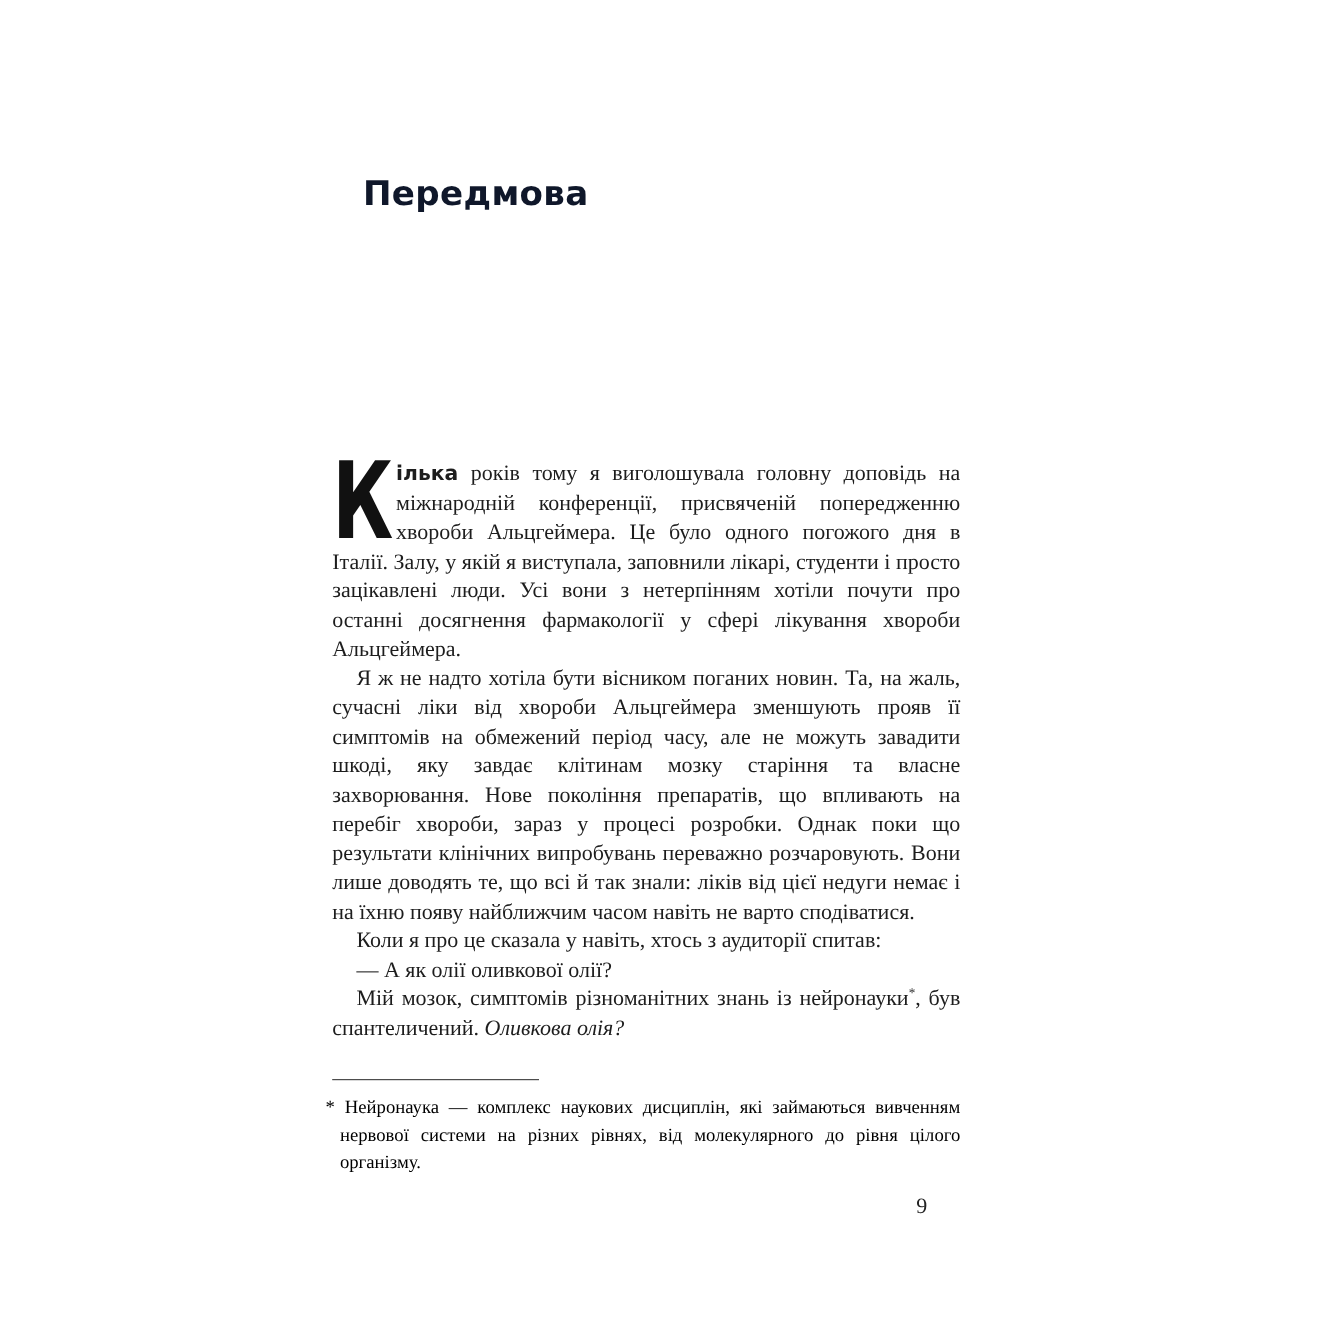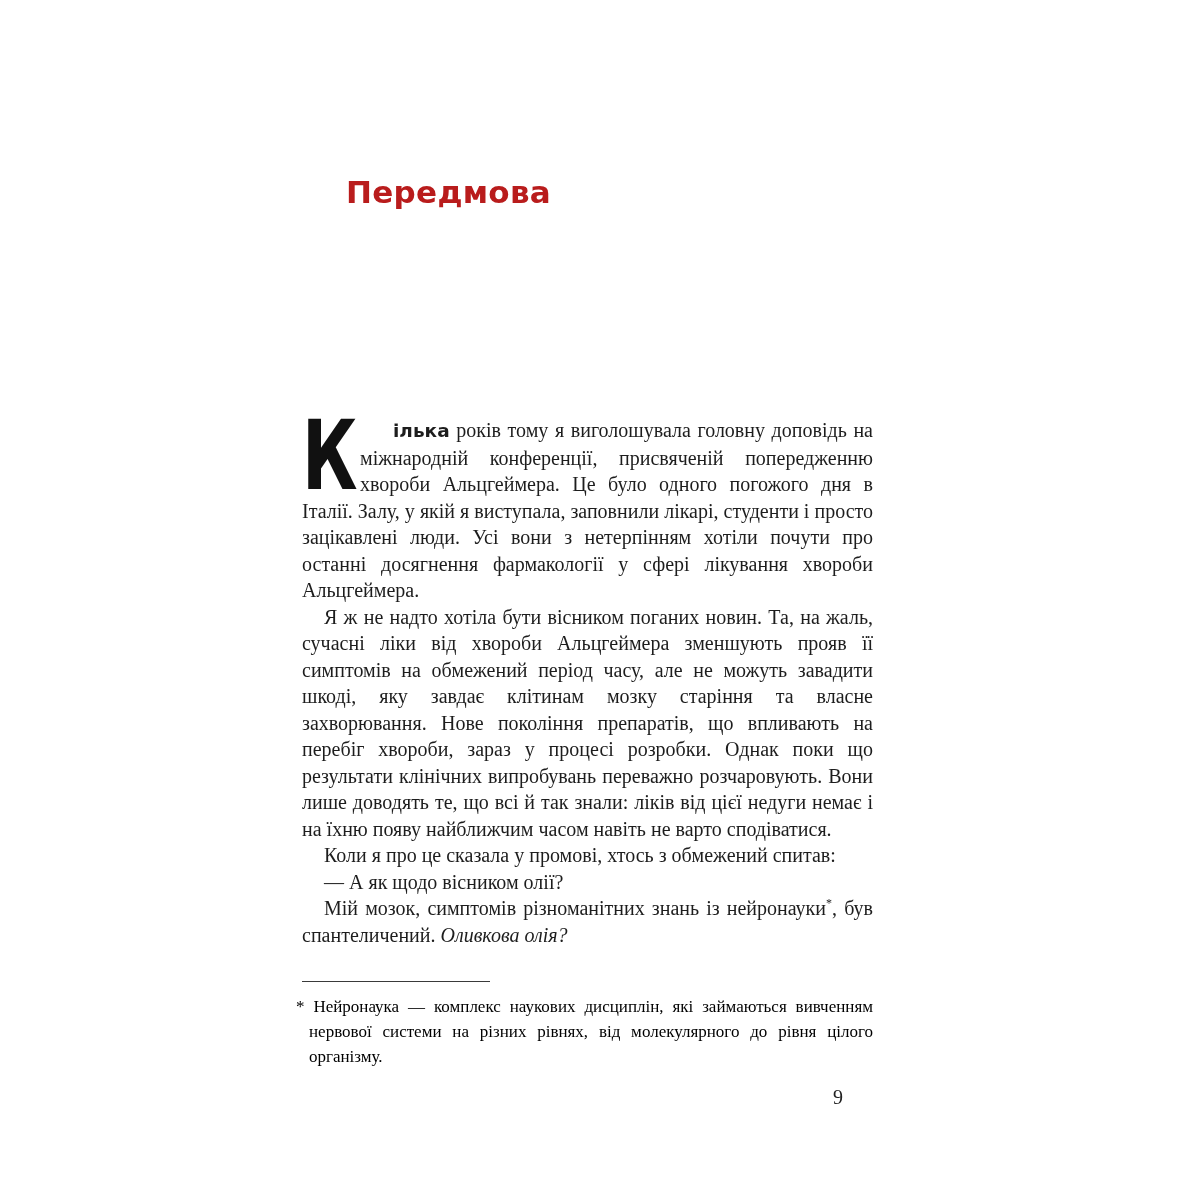--- a/index.html
+++ b/index.html
@@ -9,26 +9,26 @@
     height: 1200px;
     background: #ffffff;
     font-family: "Liberation Serif", serif;
     color: #1d1d1d;
     overflow: hidden;
   }
   .title {
     position: absolute;
     left: 330px;
     top: 158px;
-    margin: 16px;
+    margin: 0;
     font-family: "DejaVu Sans", sans-serif;
     font-weight: 700;
     font-size: 31px;
     letter-spacing: 0.3px;
-    color: #b91c1c;
+    color: #0f172a;
   }
   .body-text {
     position: absolute;
     left: 302px;
     top: 417px;
     width: 571px;
     font-size: 20px;
     line-height: 26.5px;
     text-align: justify;
   }
@@ -44,21 +44,20 @@
     font-size: 97px;
     line-height: 76px;
     transform: scaleX(0.70);
     transform-origin: 0 60%;
     color: #111111;
   }
   .leadword {
     font-family: "DejaVu Sans", sans-serif;
     font-weight: 700;
     font-size: 18.5px;
-    margin-left: 33px;
   }
   .fn-ref {
     font-size: 12px;
     line-height: 0;
     vertical-align: super;
   }
   .fn-rule {
     position: absolute;
     left: 302px;
     top: 981px;
@@ -96,23 +95,23 @@
 <div class="page">
 
   <h1 class="title">Передмова</h1>
 
   <div class="body-text">
 
     <p class="para"><span class="dropcap">К</span><span class="leadword">ілька</span><span> років тому я виголошувала головну доповідь на міжнародній конференції, присвяченій попередженню хвороби Альцгеймера. Це було одного погожого дня в Італії. Залу, у якій я виступала, заповнили лікарі, студенти і просто зацікавлені люди. Усі вони з нетерпінням хотіли почути про останні досягнення фармакології у сфері лікування хвороби Альцгеймера.</span></p>
 
     <p class="para indent">Я ж не надто хотіла бути вісником поганих новин. Та, на жаль, сучасні ліки від хвороби Альцгеймера зменшують прояв її симптомів на обмежений період часу, але не можуть завадити шкоді, яку завдає клітинам мозку старіння та власне захворювання. Нове покоління препаратів, що впливають на перебіг хвороби, зараз у процесі розробки. Однак поки що результати клінічних випробувань переважно розчаровують. Вони лише доводять те, що всі й так знали: ліків від цієї недуги немає і на їхню появу найближчим часом навіть не варто сподіватися.</p>
 
-    <p class="para indent">Коли я про це сказала у промові, хтось з обмежений спитав:</p>
+    <p class="para indent">Коли я про це сказала у навіть, хтось з аудиторії спитав:</p>
 
-    <p class="para indent">— А як щодо вісником олії?</p>
+    <p class="para indent">— А як олії оливкової олії?</p>
 
     <p class="para indent"><span>Мій мозок, симптомів різноманітних знань із нейронауки</span><sup class="fn-ref">*</sup><span>, був спантеличений. </span><em>Оливкова олія?</em></p>
 
   </div>
 
   <div class="fn-rule"></div>
 
   <div class="footnote"><span>*</span> <span>Нейронаука — комплекс наукових дисциплін, які займаються вивченням нервової системи на різних рівнях, від молекулярного до рівня цілого організму.</span></div>
 
   <div class="page-number">9</div>

